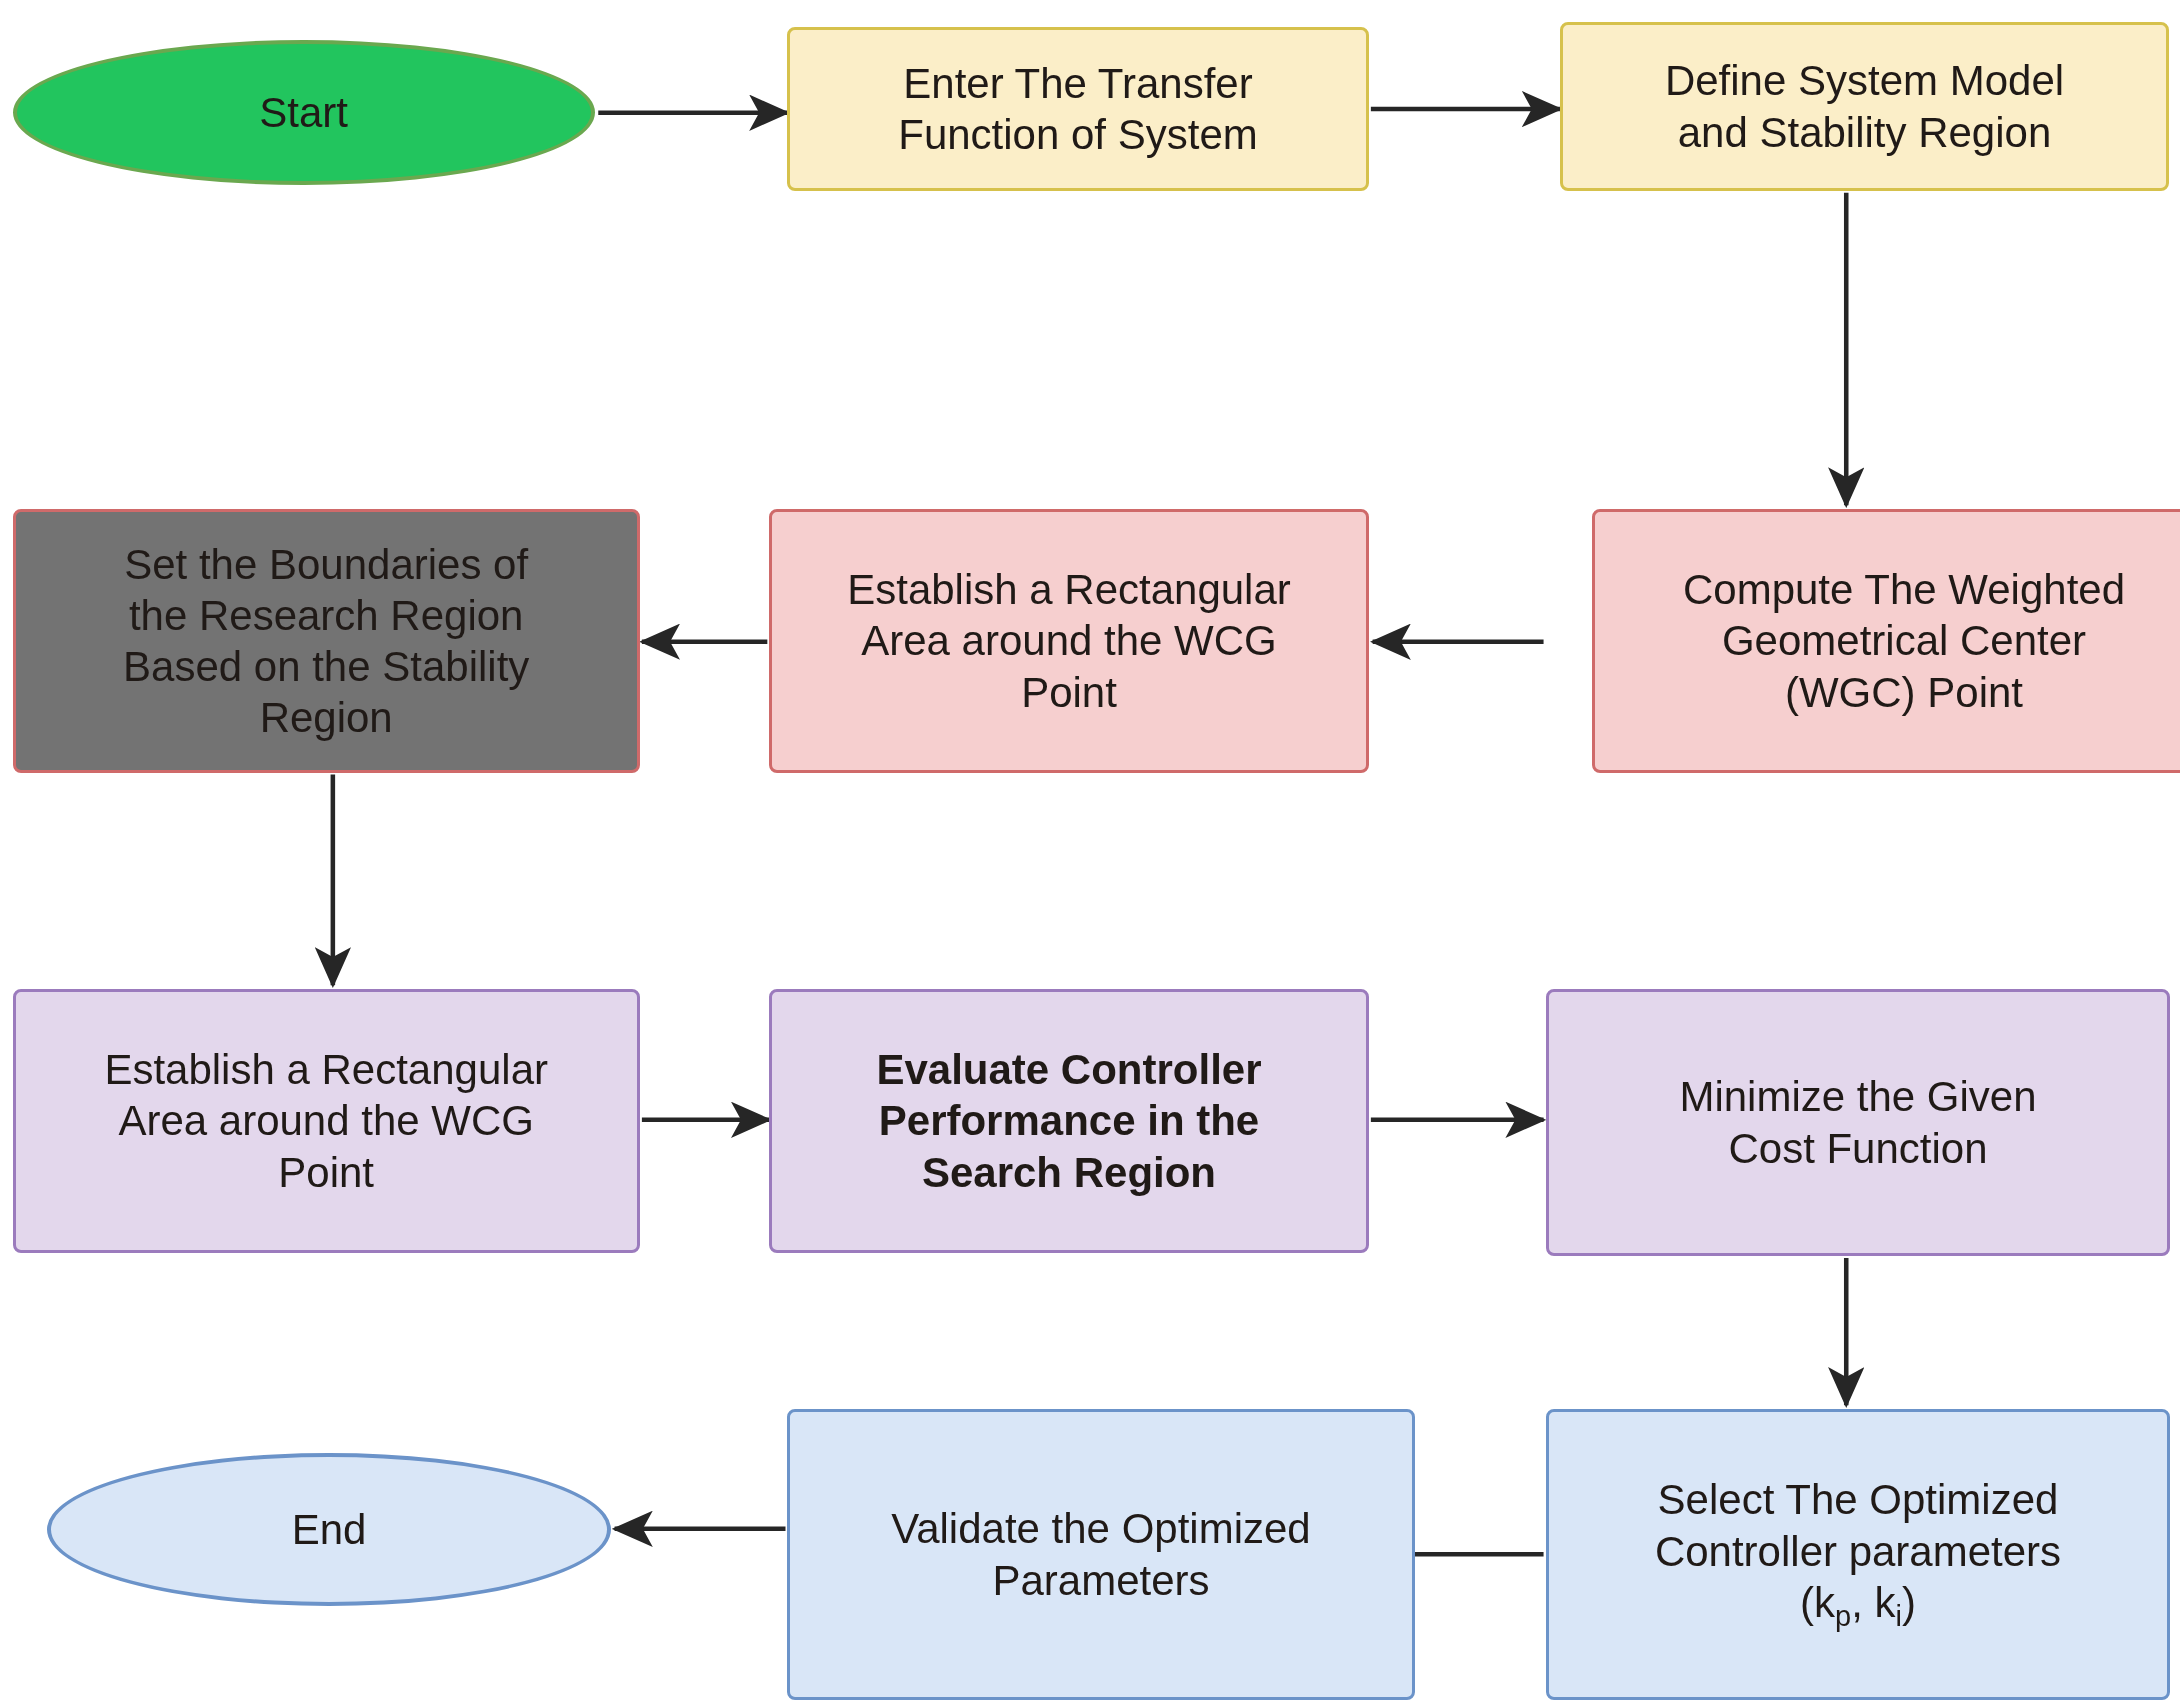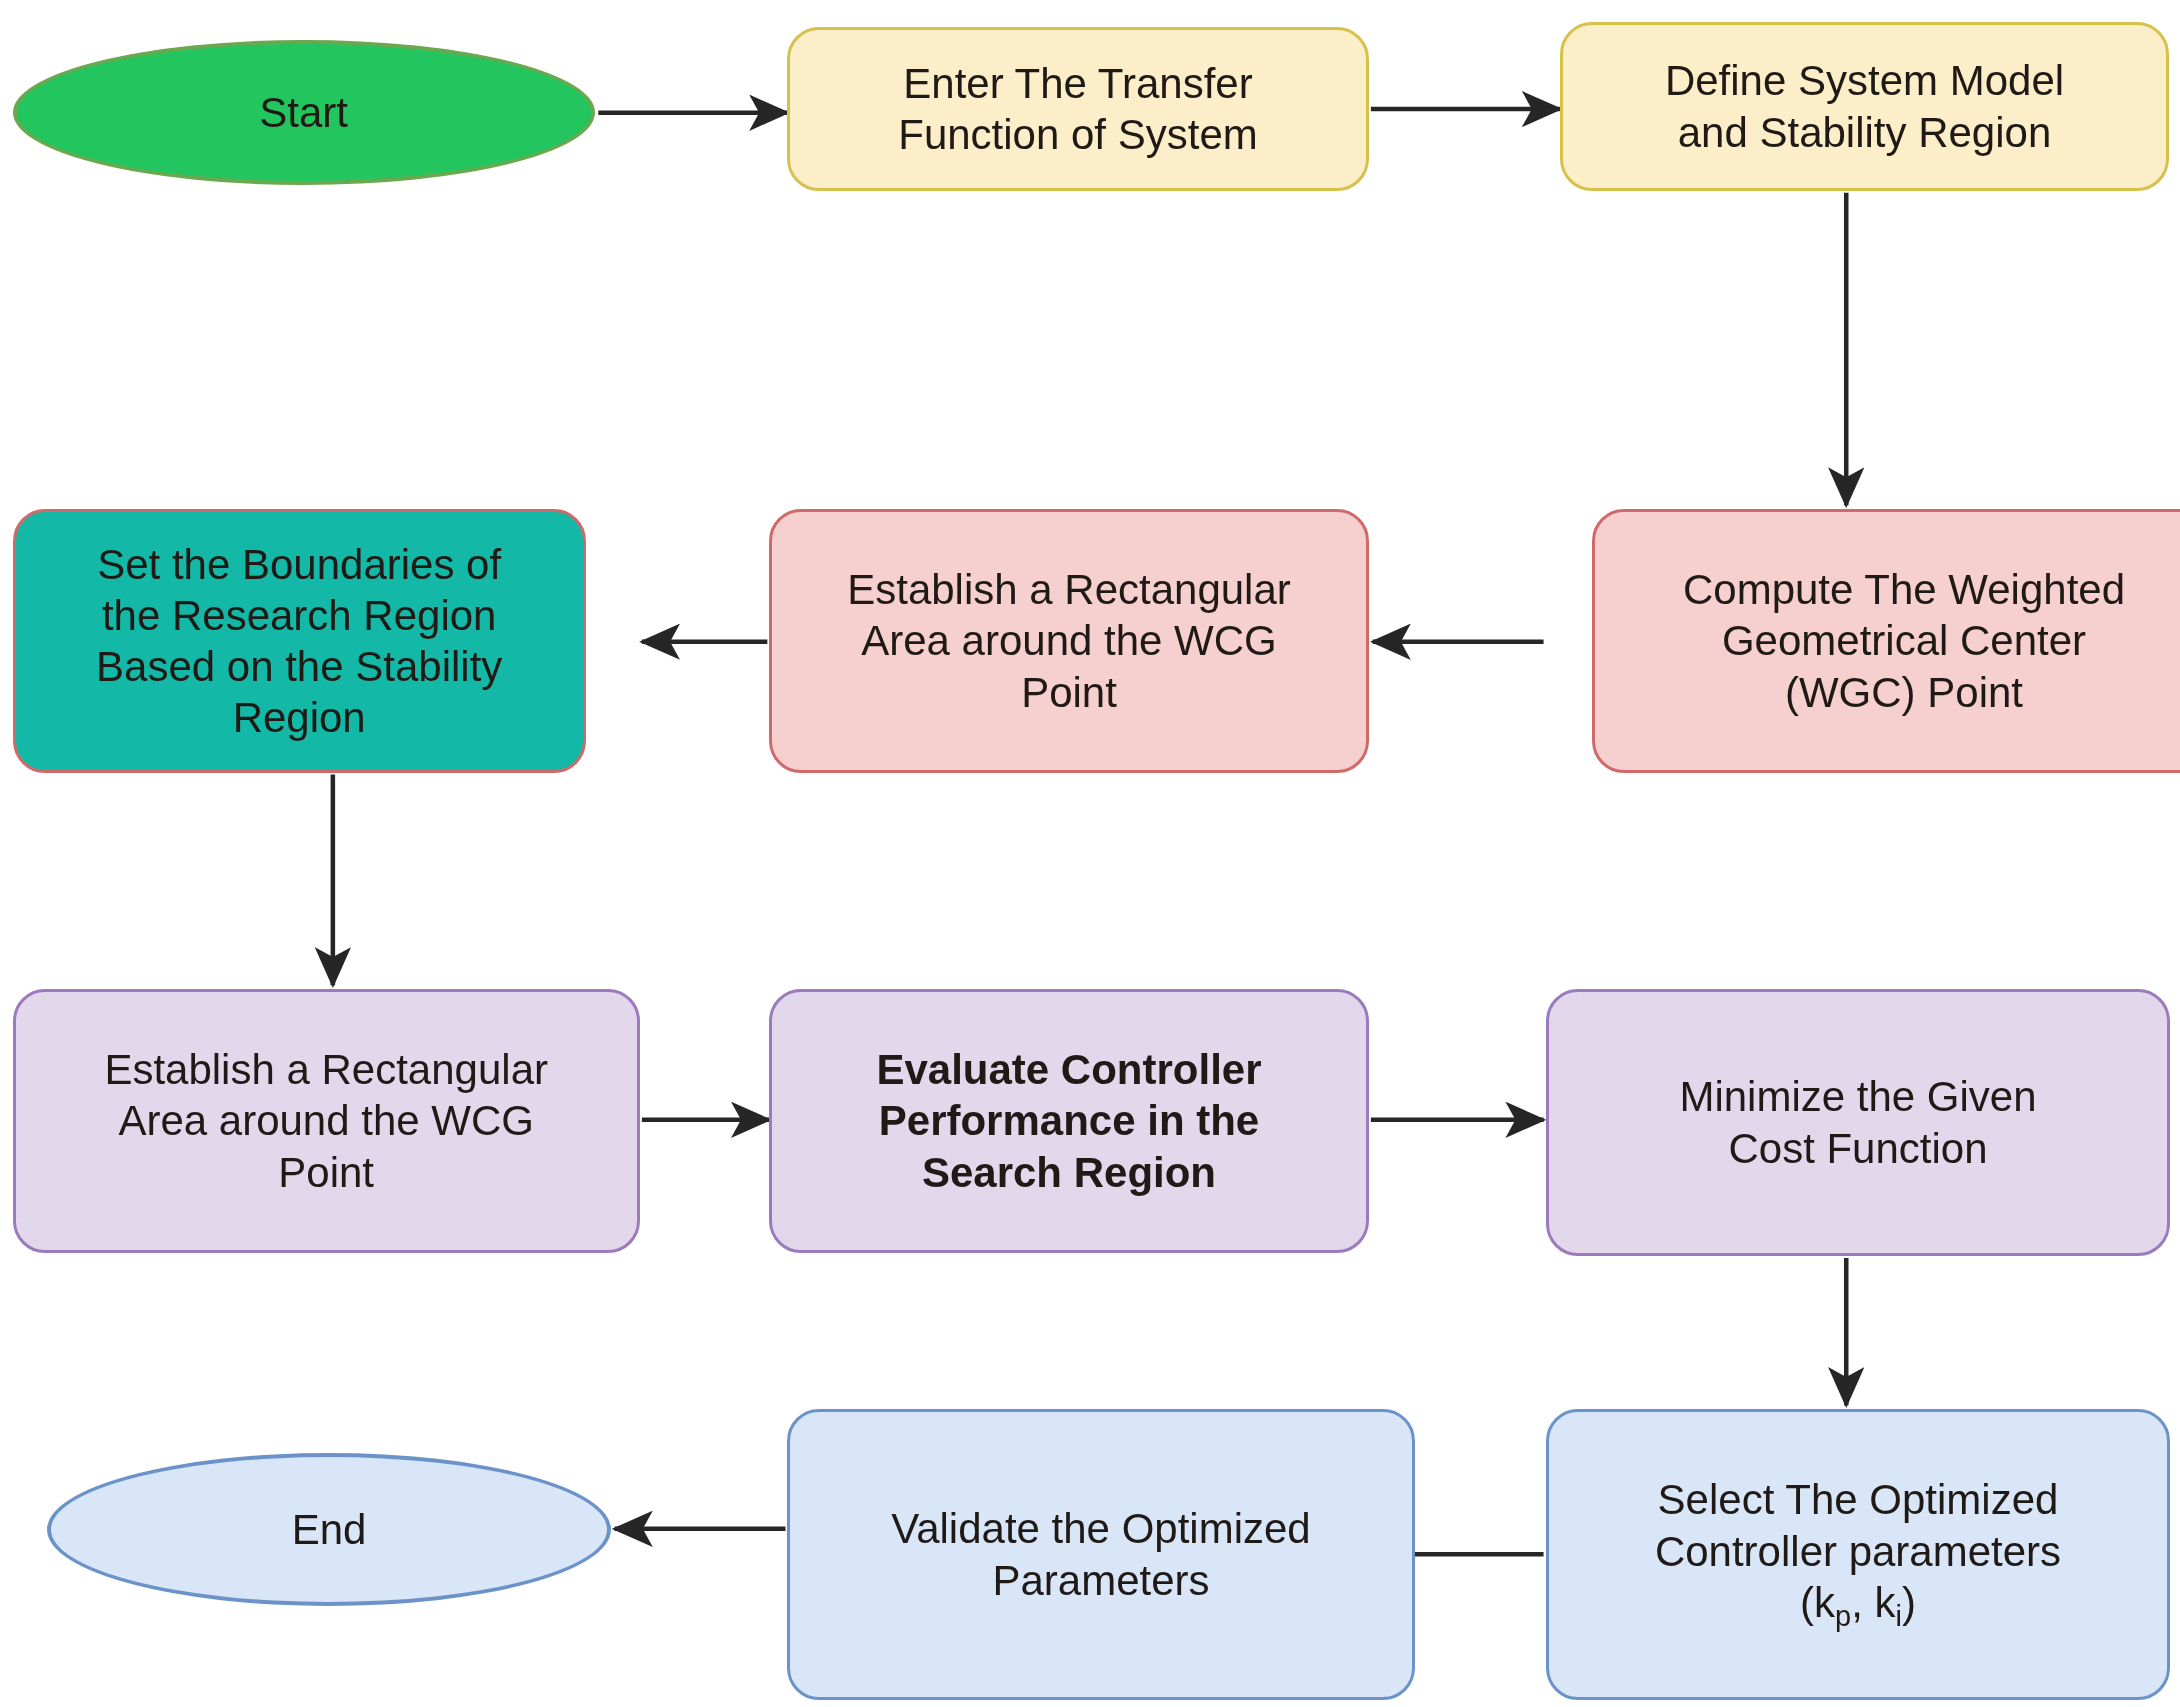--- a/index.html
+++ b/index.html
@@ -36,21 +36,21 @@
     pointer-events: none;
   }
   .node-box {
     position: absolute;
     box-sizing: border-box;
     display: flex;
     align-items: center;
     justify-content: center;
     border-width: 3.6px;
     border-style: solid;
-    border-radius: 32px;
+    border-radius: 8px;
     padding: 5.5px 12.7px;
   }
   .node-ellipse {
     position: absolute;
     box-sizing: border-box;
     display: flex;
     align-items: center;
     justify-content: center;
     border-width: 4.5px;
     border-style: solid;
@@ -92,21 +92,21 @@
         <div class="node-label">Start</div>
       </div>
       <div class="node-box" style="left: 787px; top: 27px; width: 582px; height: 164px; background: rgb(251, 238, 200); border-color: rgb(214, 193, 76);">
         <div class="node-label">Enter The Transfer
 Function of System</div>
       </div>
       <div class="node-box" style="left: 1560px; top: 22px; width: 609px; height: 169px; background: rgb(251, 238, 200); border-color: rgb(214, 193, 76);">
         <div class="node-label">Define System Model
 and Stability Region</div>
       </div>
-      <div class="node-box" style="left: 12.7px; top: 509px; width: 573px; height: 264px; background: #14b8a6; border-color: rgb(207, 106, 106);">
+      <div class="node-box" style="left: 12.7px; top: 509px; width: 627px; height: 264px; background: #737373; border-color: rgb(207, 106, 106);">
         <div class="node-label">Set the Boundaries of
 the Research Region
 Based on the Stability
 Region</div>
       </div>
       <div class="node-box" style="left: 769px; top: 509px; width: 600px; height: 264px; background: rgb(246, 207, 207); border-color: rgb(207, 106, 106);">
         <div class="node-label">Establish a Rectangular
 Area around the WCG
 Point</div>
       </div>

